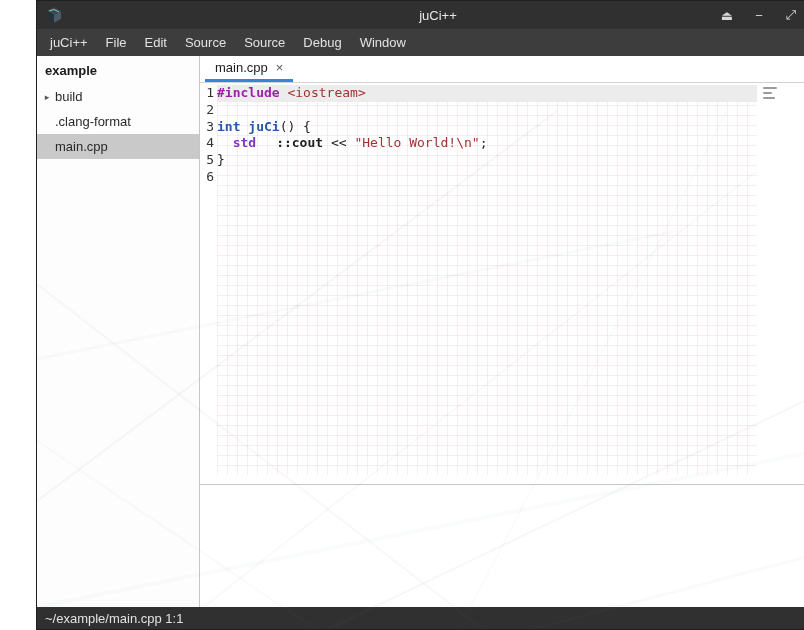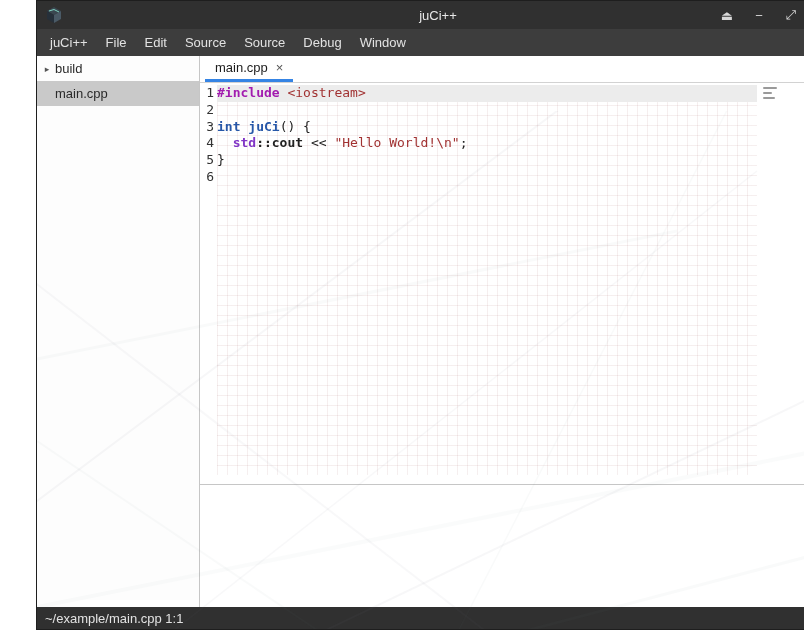--- a/index.html
+++ b/index.html
@@ -52,21 +52,21 @@
             linear-gradient(rgba(190,140,140,0.14) 1px, transparent 1px),
             linear-gradient(90deg, rgba(190,140,140,0.14) 1px, transparent 1px);
           background-size:10px 10px; }
   .cline { height:16.8px; line-height:16.8px; white-space:pre; color:#222; }
   .cline.current { background:#ececec; }
   .plain { color:#222; }
   .preproc { color:#a21caf; font-weight:bold; }
   .str { color:#a13232; }
   .kw { color:#2757a8; font-weight:bold; }
   .ns { color:#8136c6; font-weight:bold; }
-  .b { color:#222; font-weight:bold; }
+  .b { color:#222; font-weight:bold;padding-left:20px; }
 
   .overview { position:absolute; top:4px; right:58px; width:18px; display:flex; flex-direction:column; gap:3px; }
   .overview .mark { height:2px; background:#9a9a9a; border-radius:1px; }
   .overview .mark.m1 { width:14px; }
   .overview .mark.m2 { width:9px; }
   .overview .mark.m3 { width:12px; }
 
   
   .bottom-panel { flex:1 1 auto; background:#ffffff; border-top:1px solid #c6c6c6; }
 
@@ -105,24 +105,29 @@
       <div class="menu-item">Edit</div>
       <div class="menu-item">Source</div>
       <div class="menu-item">Source</div>
       <div class="menu-item">Debug</div>
       <div class="menu-item">Window</div>
     </div>
 
   <div class="content">
 
     <div class="sidebar">
+      <div class="sidebar-root">example</div>
       <div>
           <div class="tree-row">
             <span class="expander">▸</span>
             <span class="tlabel">build</span>
+          </div>
+          <div class="tree-row">
+            <span class="expander"></span>
+            <span class="tlabel">.clang-format</span>
           </div>
           <div class="tree-row selected">
             <span class="expander"></span>
             <span class="tlabel">main.cpp</span>
           </div>
         </div>
     </div>
 
     <div class="main">
 

